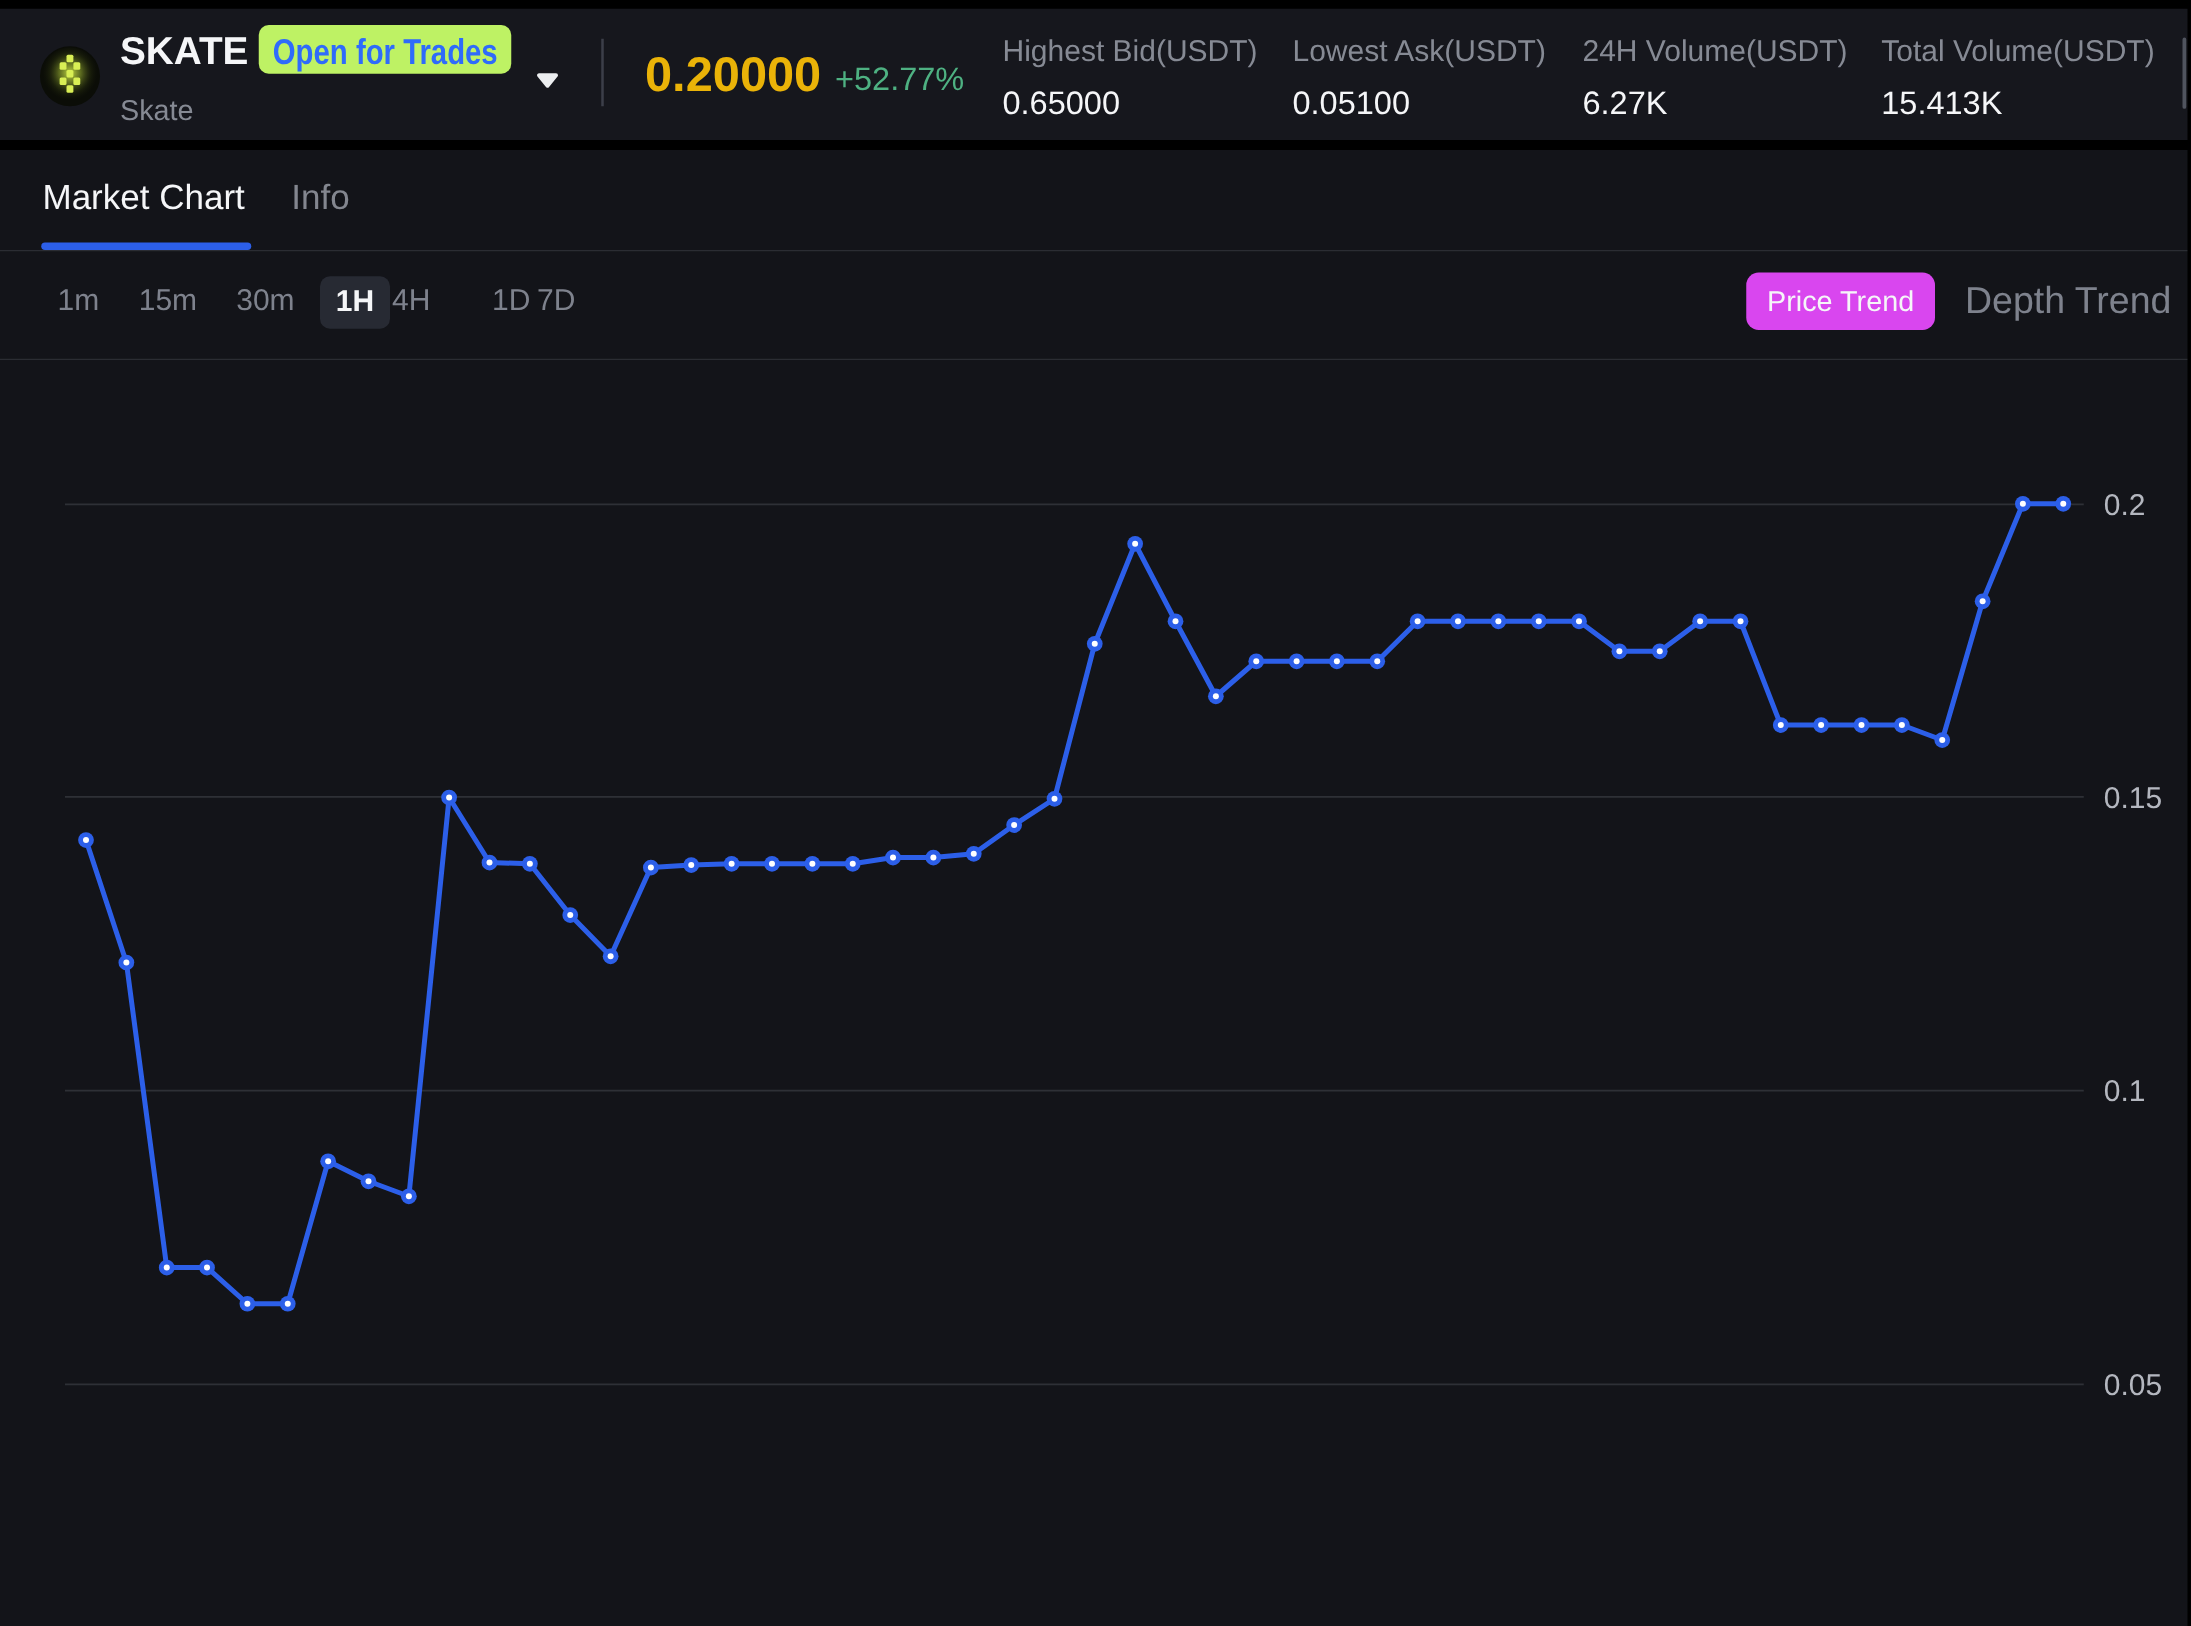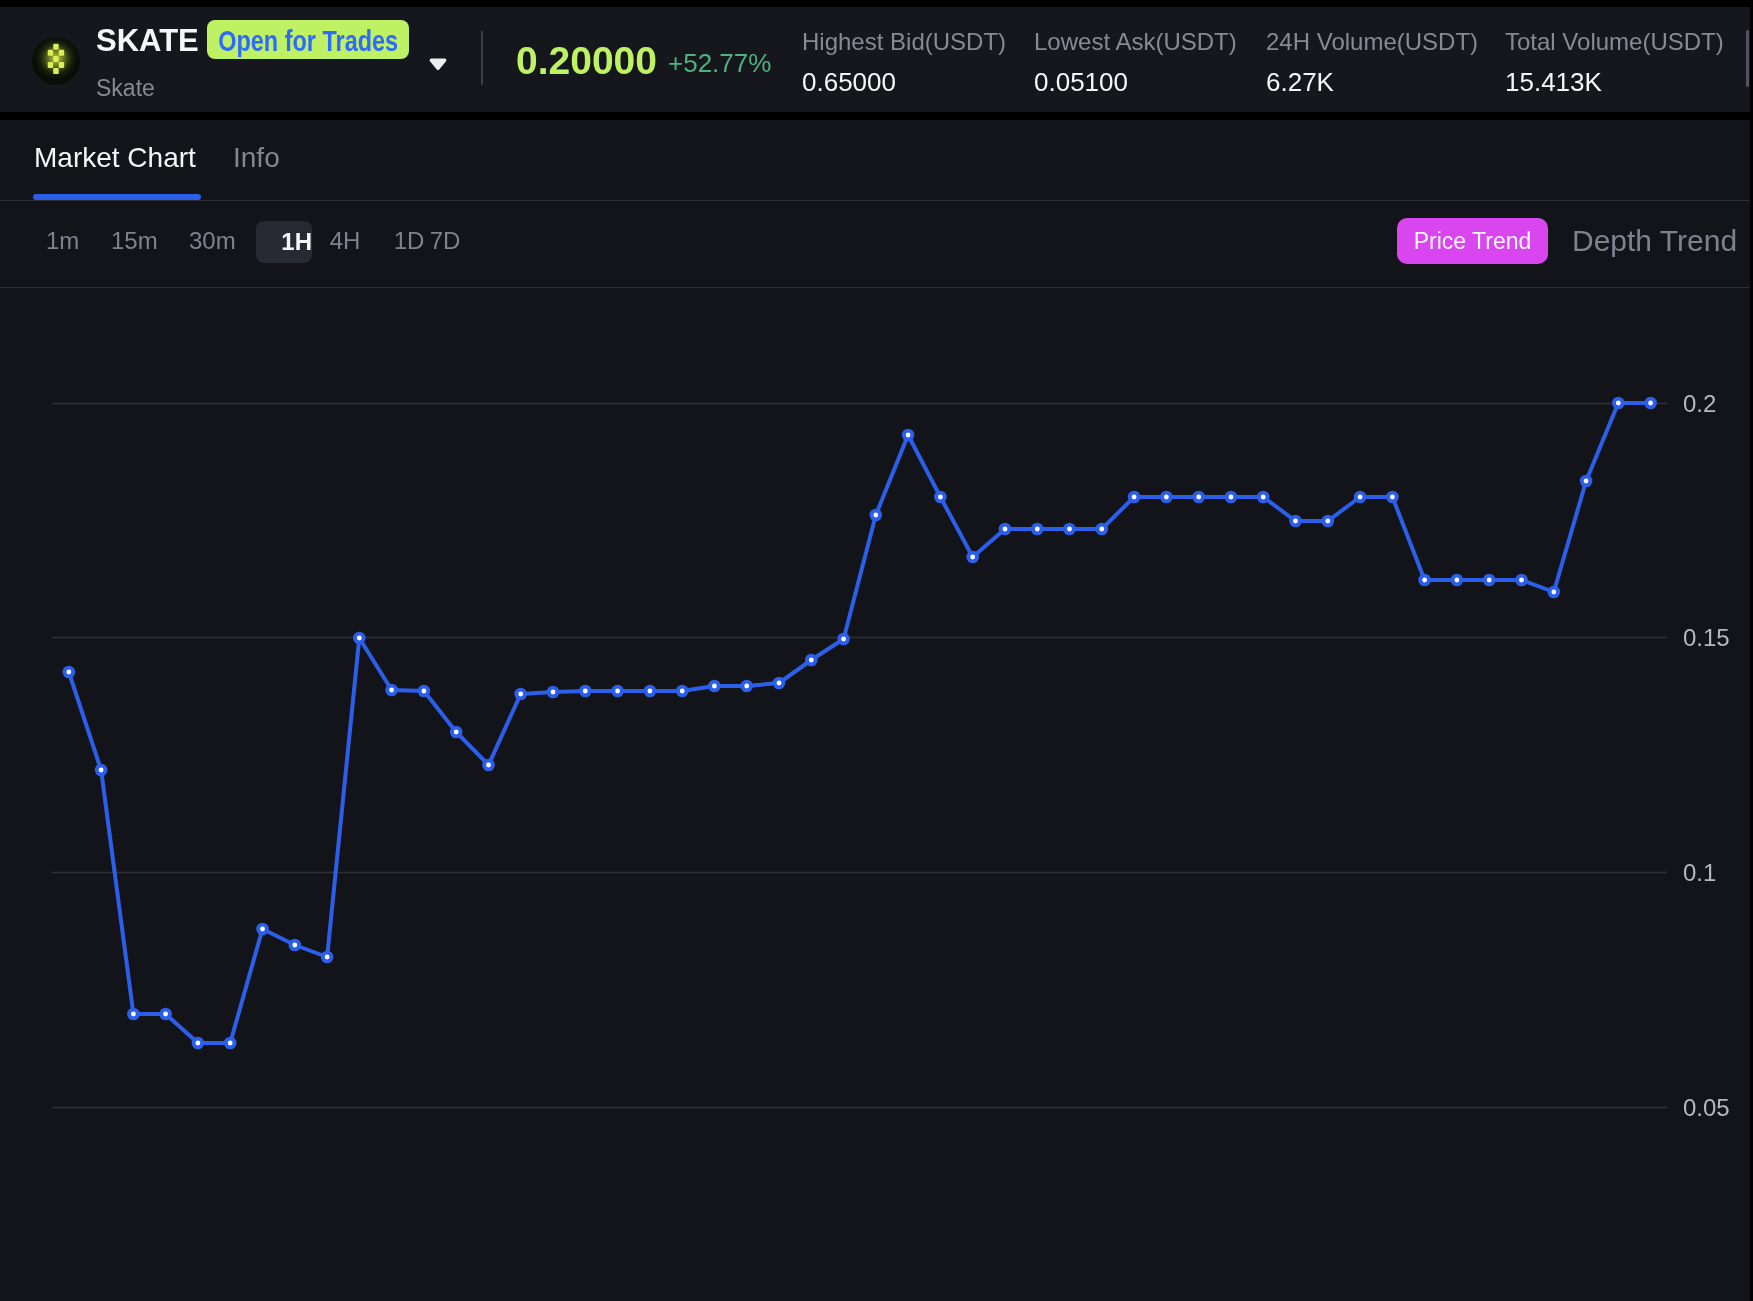--- a/index.html
+++ b/index.html
@@ -5,34 +5,34 @@
   html,body{margin:0;padding:0;}
   body{width:1753px;height:1301px;background:#000;position:relative;overflow:hidden;
        font-family:"Liberation Sans",sans-serif;}
   
   #header{position:absolute;left:0;top:7px;width:1753px;height:105px;background:#16171d;filter:brightness(1);}
   #skate{position:absolute;left:96px;top:18px;font-size:31px;line-height:31px;font-weight:bold;color:#f5f6f8;}
   #skate2{position:absolute;left:96px;top:70px;font-size:23px;line-height:23px;color:#868a94;}
   #badge{position:absolute;left:207px;top:13px;width:202px;height:39px;background:#bef264;border-radius:8px;
          color:#2f6bfa;font-size:23px;font-weight:bold;text-align:center;line-height:44px;}
   #vdiv{position:absolute;left:481px;top:24px;width:2px;height:54px;background:#3c3f49;}
-  #price{position:absolute;left:516px;top:34px;font-size:39px;line-height:39px;font-weight:bold;color:#bef264;}
+  #price{position:absolute;left:516px;top:34px;font-size:39px;line-height:39px;font-weight:bold;color:#eab308;}
   #pct{position:absolute;left:668px;top:43px;font-size:26px;line-height:26px;color:#4eb182;}
   .slabel{position:absolute;top:23px;font-size:24px;line-height:24px;color:#868a94;white-space:nowrap;}
   .sval{position:absolute;top:62px;font-size:26px;line-height:26px;color:#f5f6f8;white-space:nowrap;}
   #sbar{position:absolute;left:1746px;top:23px;width:3px;height:57px;background:#50545e;border-radius:2px;}
   
   #content{position:absolute;left:0;top:120px;width:1753px;height:1181px;background:#131419;filter:brightness(1);}
   #tab1{position:absolute;left:34px;top:24px;font-size:28px;line-height:28px;font-weight:normal;color:#f5f6f8;}
   #tab2{position:absolute;left:233px;top:24px;font-size:28px;line-height:28px;color:#83868f;}
   #tabline{position:absolute;left:0;top:80px;width:1753px;height:1px;background:#2b2d33;}
   #bluebar{position:absolute;left:33px;top:74px;width:168px;height:6px;background:#2c5fe9;border-radius:3px;}
   .tbtn{position:absolute;top:100px;height:42px;line-height:42px;font-size:24px;color:#7e828d;text-align:center;}
   #btn1h{position:absolute;left:256px;top:101px;width:56px;height:42px;line-height:42px;background:#272a33;
-         border-radius:8px;color:#f5f6f8;font-weight:bold;font-size:24px;text-align:right;}
+         border-radius:8px;color:#f5f6f8;font-weight:bold;font-size:24px;text-align:center;}
   #btnpt{position:absolute;left:1397px;top:98px;width:151px;height:46px;line-height:46px;background:#d946ef;
          border-radius:10px;color:#f5f6f8;font-size:23px;text-align:center;}
   #btndt{position:absolute;left:1572px;top:98px;height:46px;line-height:46px;font-size:30px;color:#7e828d;}
   #divider2{position:absolute;left:0;top:167px;width:1753px;height:1px;background:#2b2d33;}
 </style>
 </head>
 <body>
 <div id="header">
   <svg style="position:absolute;left:30px;top:28px" width="52" height="52" viewBox="0 0 52 52">
     <defs>
@@ -76,21 +76,21 @@
 </div>
 <div id="content">
   <div id="tab1">Market Chart</div>
   <div id="tab2">Info</div>
   <div id="tabline"></div>
   <div id="bluebar"></div>
   <div class="tbtn" style="left:46px;width:31px">1m</div>
   <div class="tbtn" style="left:111px;width:45px">15m</div>
   <div class="tbtn" style="left:189px;width:45px">30m</div>
   <div id="btn1h">1H</div>
-  <div class="tbtn" style="left:328px;width:34px">4H</div>
+  <div class="tbtn" style="left:312px;width:34px">4H</div>
   <div class="tbtn" style="left:393px;width:32px">1D</div>
   <div class="tbtn" style="left:429px;width:32px">7D</div>
   <div id="btnpt">Price Trend</div>
   <div id="btndt">Depth Trend</div>
   <div id="divider2"></div>
 </div>
 <svg style="position:absolute;left:0;top:0;filter:brightness(1)" width="1753" height="1301" viewBox="0 0 1753 1301">
   <g stroke="#2e3036" stroke-width="1.5">
     <line x1="52" y1="403.5" x2="1667" y2="403.5"></line>
     <line x1="52" y1="637.5" x2="1667" y2="637.5"></line>

